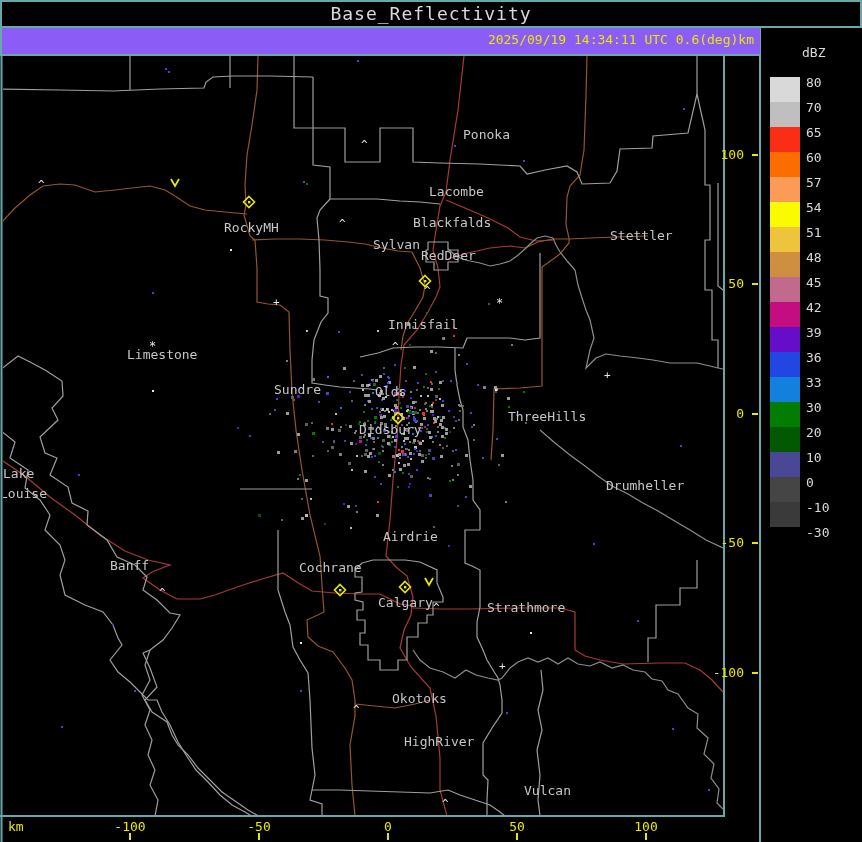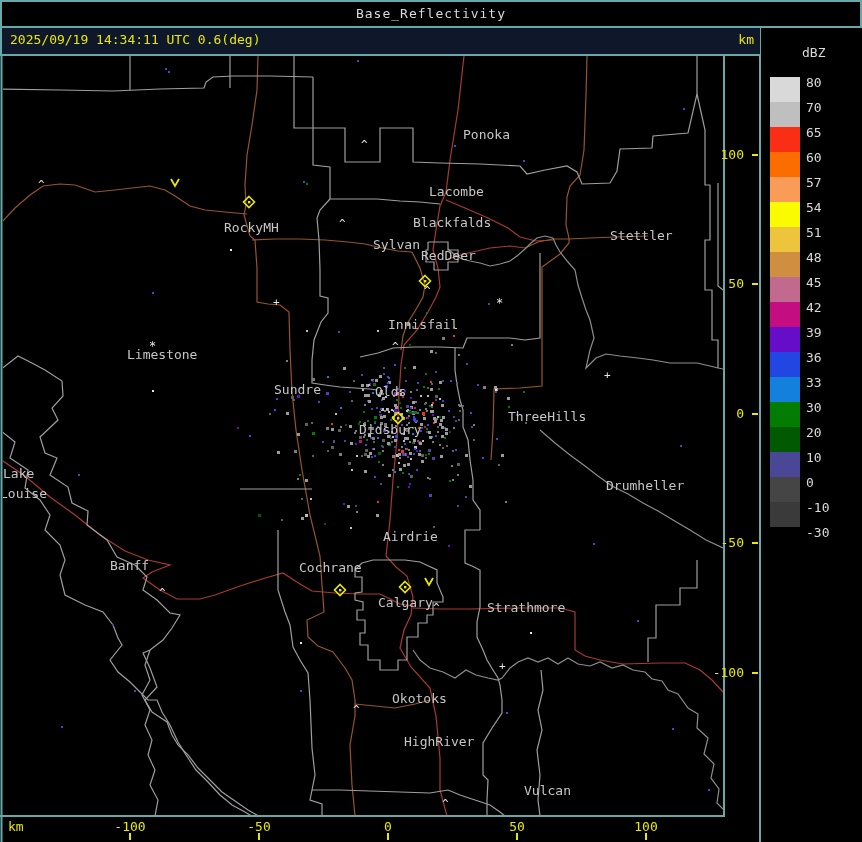--- a/index.html
+++ b/index.html
@@ -1,23 +1,23 @@
 <!DOCTYPE html>
 <html><head>
 <meta charset="utf-8">
 <style>
   html,body{margin:0;padding:0;background:#000;}
   #screen{position:relative;width:862px;height:842px;background:#000;overflow:hidden;
           font-family:"DejaVu Sans Mono","Liberation Mono",monospace;}
   #title-bar{position:absolute;left:0;top:0;width:862px;height:28px;box-sizing:border-box;
-             border:2px solid #69a8a9;color:#d9d9d9;font-size:13px;line-height:23px;text-align:center;
+             border:2px solid #69a8a9;color:#d9d9d9;font-size:18px;line-height:23px;text-align:center;
              letter-spacing:1px;background:#000;z-index:3;}
   #ts-bar{position:absolute;left:0;top:28px;width:760px;height:28px;box-sizing:border-box;
-          border-left:2px solid #69a8a9;border-bottom:2px solid #69a8a9;background:#0f172a;z-index:3;
-          color:#e8e800;font-size:13px;line-height:24px;display:flex;justify-content:space-between;
+          border-left:2px solid #69a8a9;border-bottom:2px solid #69a8a9;background:#8b5cf6;z-index:3;
+          color:#e8e800;font-size:13px;line-height:24px;display:flex;justify-content:flex-end;
           padding:0 6px 0 8px;}
   svg{position:absolute;left:0;top:0;z-index:1;}
   text{font-family:"DejaVu Sans Mono","Liberation Mono",monospace;}
 </style>
 </head>
 <body>
 
 <div id="screen">
   <div id="title-bar">Base_Reflectivity</div>
   <div id="ts-bar">

